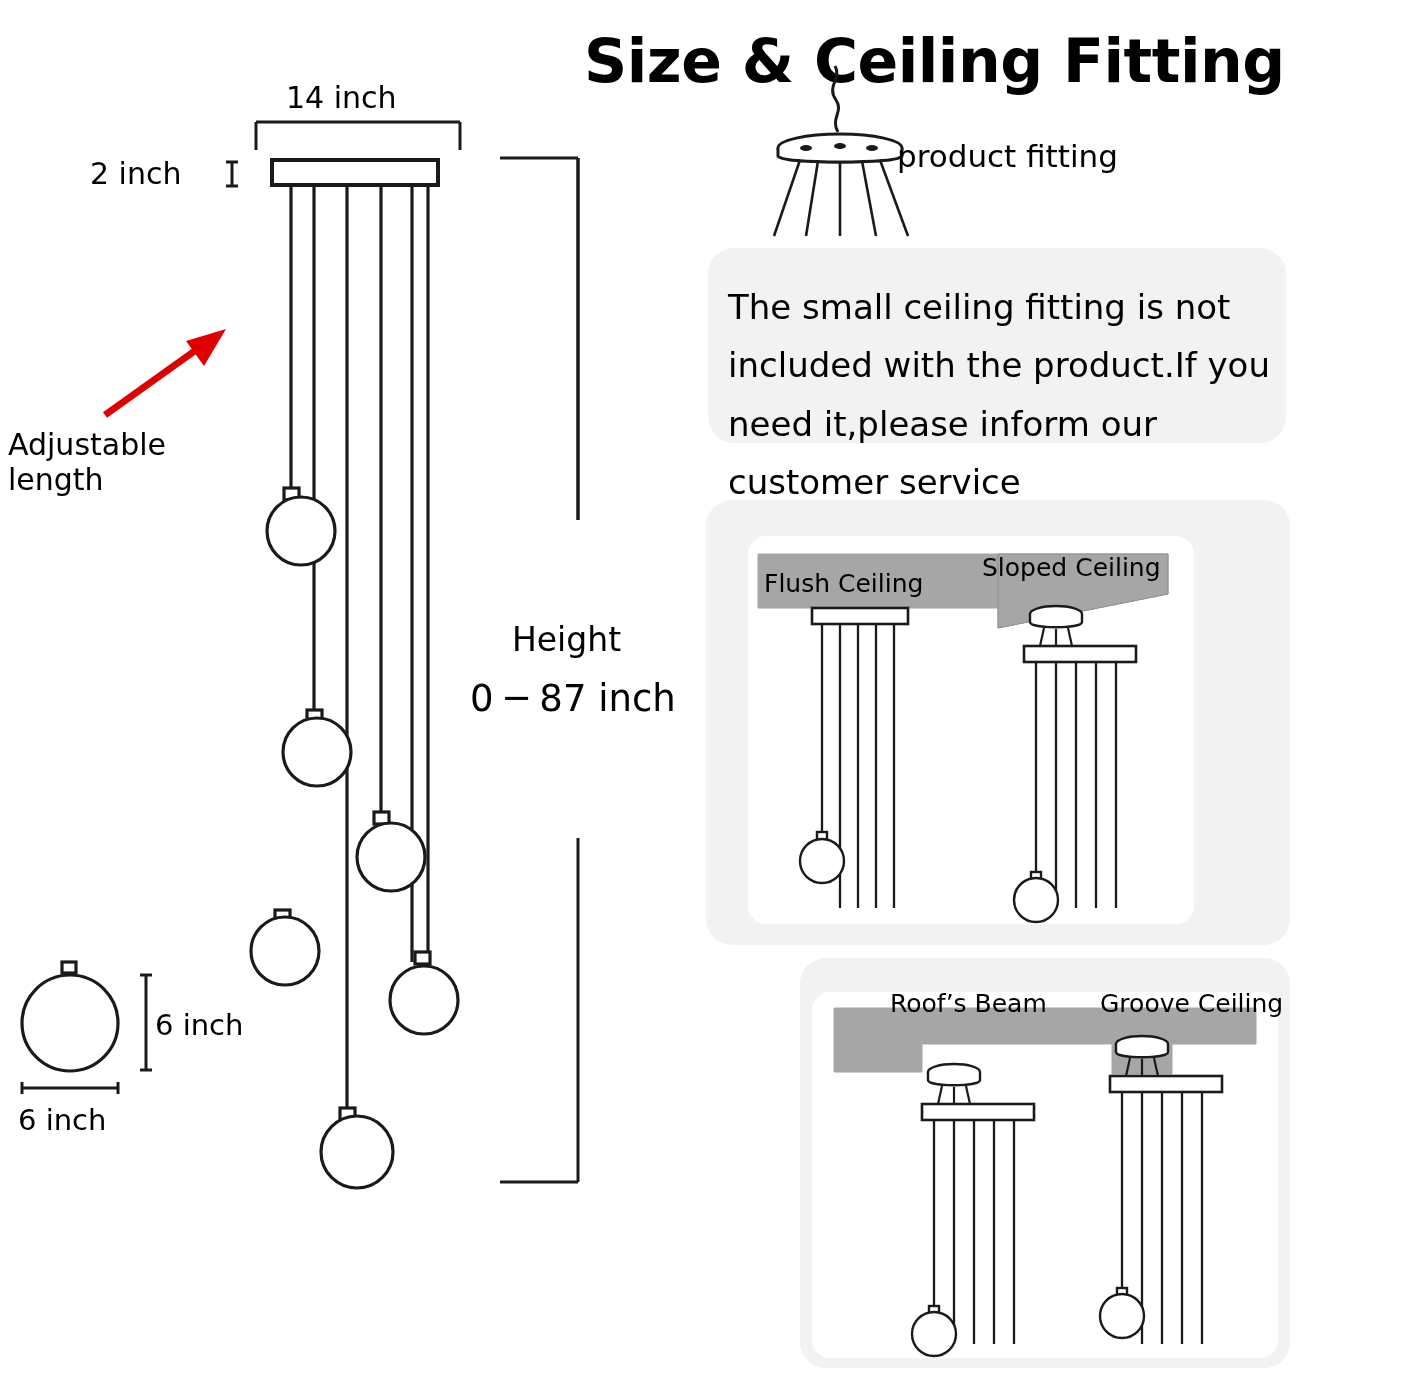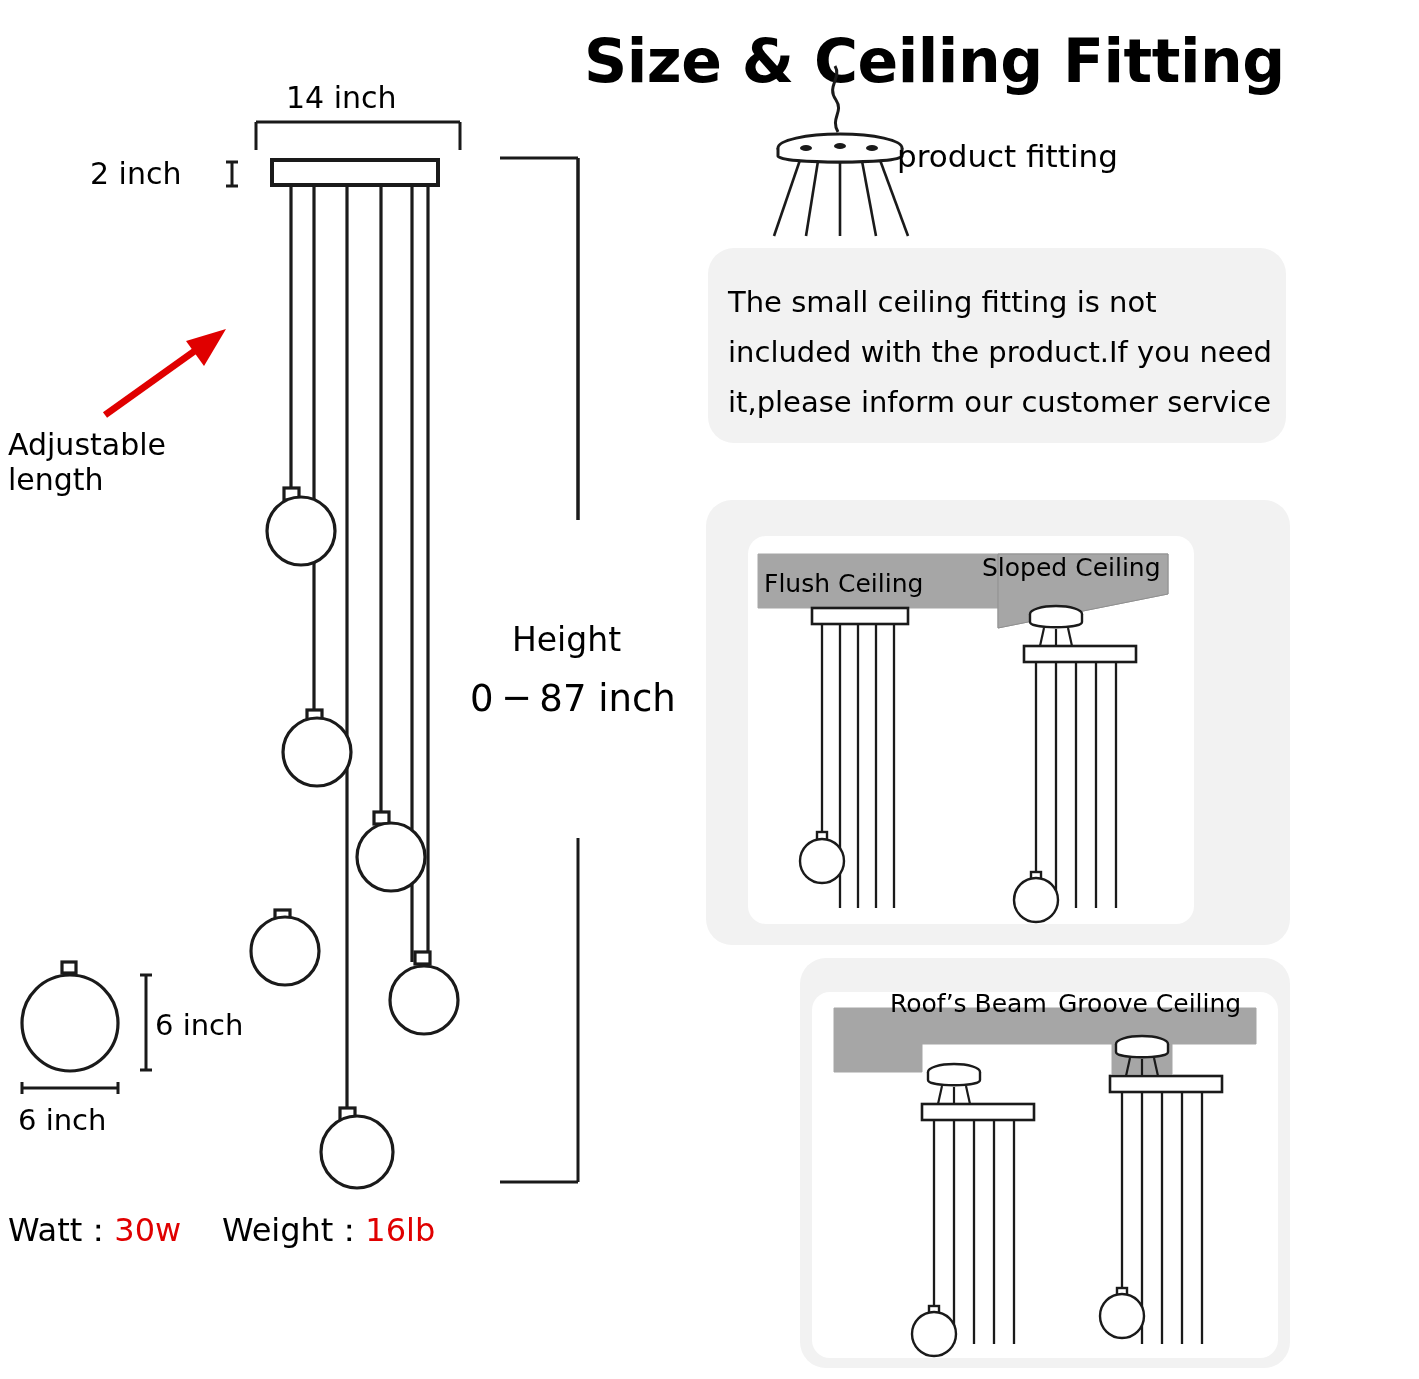--- a/index.html
+++ b/index.html
@@ -55,41 +55,41 @@
   .panel {
     background: #f2f2f2;
     border-radius: 26px;
   }
   #panel-note {
     left: 708px; top: 248px; width: 578px; height: 195px;
   }
   #note-text {
     position: absolute;
     left: 728px; top: 278px; width: 560px;
-    font-size: 29px;
+    font-size: 34px;
     line-height: 1.72;
   }
   #panel-ceilings-1 {
     left: 706px; top: 500px; width: 584px; height: 445px;
   }
   #panel-ceilings-2 {
     left: 800px; top: 958px; width: 490px; height: 410px;
   }
   .inner-card {
     background: #ffffff;
     border-radius: 18px;
   }
   #inner-1 { left: 748px; top: 536px; width: 446px; height: 388px; }
   #inner-2 { left: 812px; top: 992px; width: 466px; height: 366px; }
 
   .ceil-label { font-size: 25px; white-space: nowrap; }
   #lbl-flush   { left: 764px;  top: 569px; }
   #lbl-sloped  { left: 982px;  top: 553px; }
   #lbl-beam    { left: 890px;  top: 989px; }
-  #lbl-groove  { left: 1058px; top: 989px; text-align: center; }
+  #lbl-groove  { left: 1100px; top: 989px; text-align: center; }
 
   svg { display: block; }
   .sv { position: absolute; left: 0; top: 0; }
 </style>
 </head>
 <body>
 
 <div class="abs" id="title">Size &amp; Ceiling Fitting</div>
 
 <div class="abs" id="left-diagram" style="left:0;top:0;width:700px;height:1200px;padding-left:36px;">
@@ -170,23 +170,20 @@
   <div class="abs dim-label" id="lbl-14inch">14 inch</div>
   <div class="abs dim-label" id="lbl-2inch">2 inch</div>
   <div class="abs" id="lbl-adjustable">Adjustable<br>length</div>
   <div class="abs" id="lbl-height">Height</div>
   <div class="abs" id="lbl-height-val">0 ─ 87 inch</div>
   <div class="abs" id="lbl-6inch-v">6 inch</div>
   <div class="abs" id="lbl-6inch-h">6 inch</div>
 </div>
 
 <div class="abs" id="specs">
-  <span class="row">
-    <span>Watt：</span><span class="red">30w</span>&nbsp;&nbsp;&nbsp;&nbsp;<span>Weight：</span><span class="red">16lb</span>
-  </span>
 </div>
 
 <div class="abs" style="left:740px;top:60px;width:220px;height:180px;">
   <svg class="sv" width="220" height="180" viewBox="0 0 220 180">
     <path d="M95 6 C102 18, 86 26, 96 40 C104 52, 90 58, 98 72" stroke="#1a1a1a" stroke-width="3" fill="none"></path>
     <ellipse cx="100" cy="88" rx="62" ry="14" fill="#ffffff" stroke="#1a1a1a" stroke-width="3"></ellipse>
     <path d="M38 88 L38 96 C38 104, 162 104, 162 96 L162 88" fill="#ffffff" stroke="#1a1a1a" stroke-width="3"></path>
     <g fill="#1a1a1a">
       <ellipse cx="66" cy="88" rx="6" ry="3"></ellipse>
       <ellipse cx="100" cy="86" rx="6" ry="3"></ellipse>

